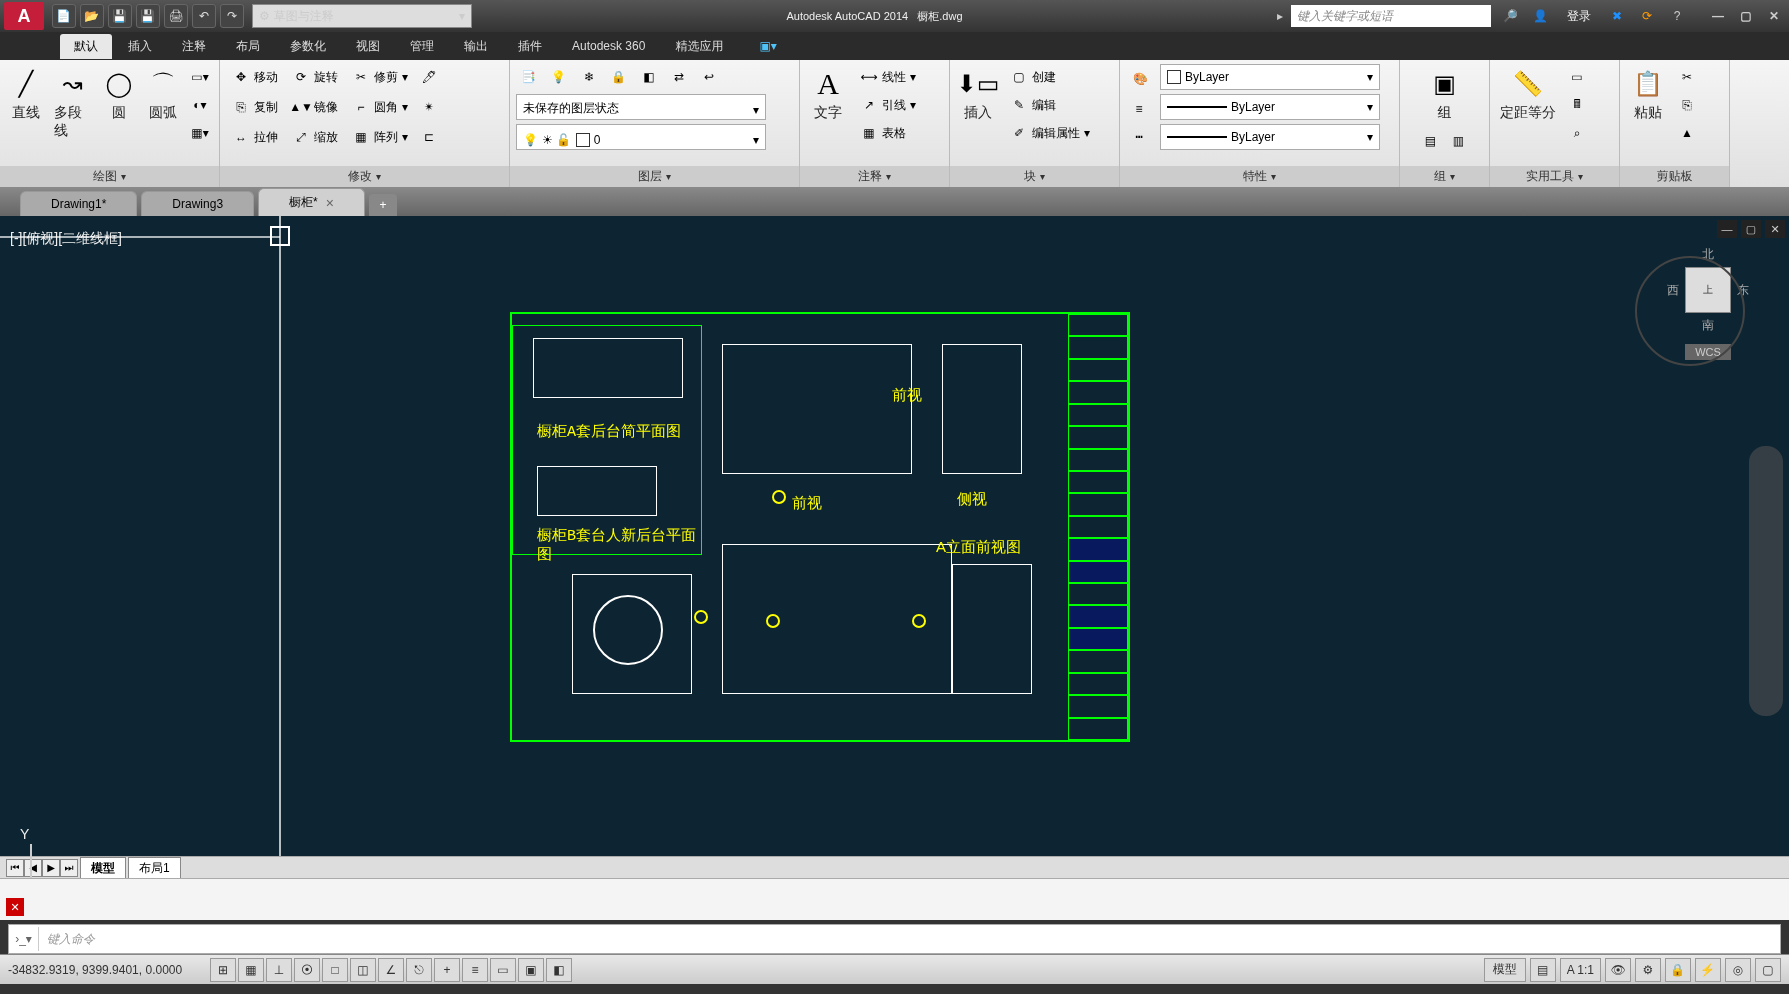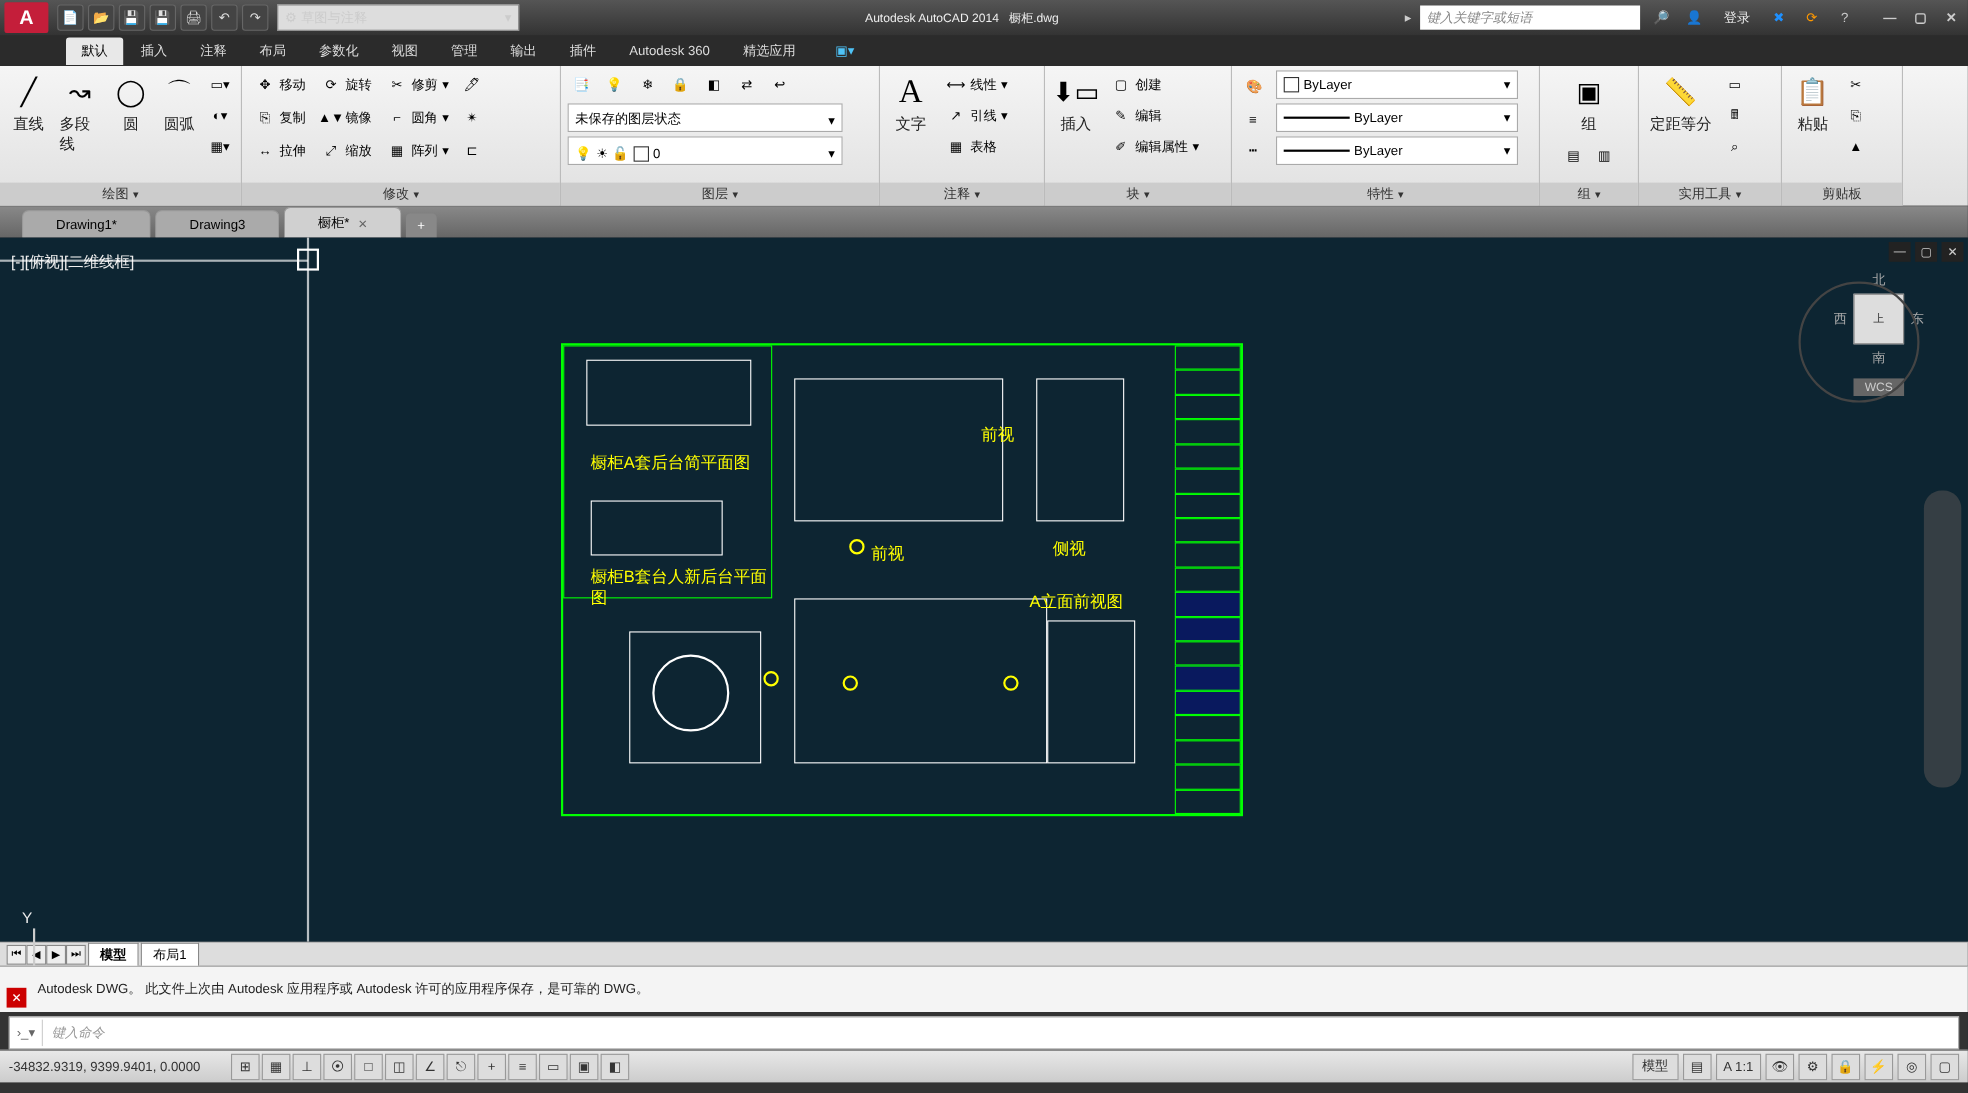--- a/index.html
+++ b/index.html
@@ -392,21 +392,21 @@
   <div class="viewport-win">
     <div class="vwbtn">—</div>
     <div class="vwbtn">▢</div>
     <div class="vwbtn">✕</div>
   </div>
   <div class="cursor-v"></div>
   <div class="cursor-h"></div>
   <div class="cursor-marker"></div>
 
   <div class="drawing-content">
-    <div class="green-box" style="left:0;top:0;width:190px;height:230px;">
+    <div class="green-box" style="left:0;top:11px;width:190px;height:230px;font-family:Liberation Mono, monospace;">
       <div class="inner-box" style="left:20px;top:12px;width:150px;height:60px;"></div>
       <div class="inner-box" style="left:24px;top:140px;width:120px;height:50px;"></div>
       <div class="yellow-txt" style="left:24px;top:96px;">橱柜A套后台简平面图</div>
       <div class="yellow-txt" style="left:24px;top:200px;">橱柜B套台人新后台平面图</div>
     </div>
 
     <div class="inner-box" style="left:210px;top:30px;width:190px;height:130px;"></div>
     <div class="inner-box" style="left:430px;top:30px;width:80px;height:130px;"></div>
     <div class="yellow-txt" style="left:280px;top:180px;">前视</div>
     <div class="yellow-circle" style="left:260px;top:176px;"></div>
@@ -473,21 +473,20 @@
     <div class="nbtn">▶</div>
     <div class="nbtn">⏭</div>
   </div>
   <div class="layout-tab active">模型</div>
   <div class="layout-tab">布局1</div>
 </div>
 
 <div class="cmd-history">
   <div class="closebtn">✕</div>
   <div style="display:flex;flex-direction:column;">
-    <div class="histtxt">Autodesk DWG。  此文件上次由 Autodesk 应用程序或 Autodesk 许可的应用程序保存，是可靠的 DWG。</div>
   </div>
 </div>
 <div class="cmd-input-row">
   <div class="icon">›_▾</div>
   <div class="placeholder">键入命令</div>
 </div>
 
 <div class="status-bar">
   <div class="coord">-34832.9319, 9399.9401, 0.0000</div>
   <div class="status-btn">⊞</div>

